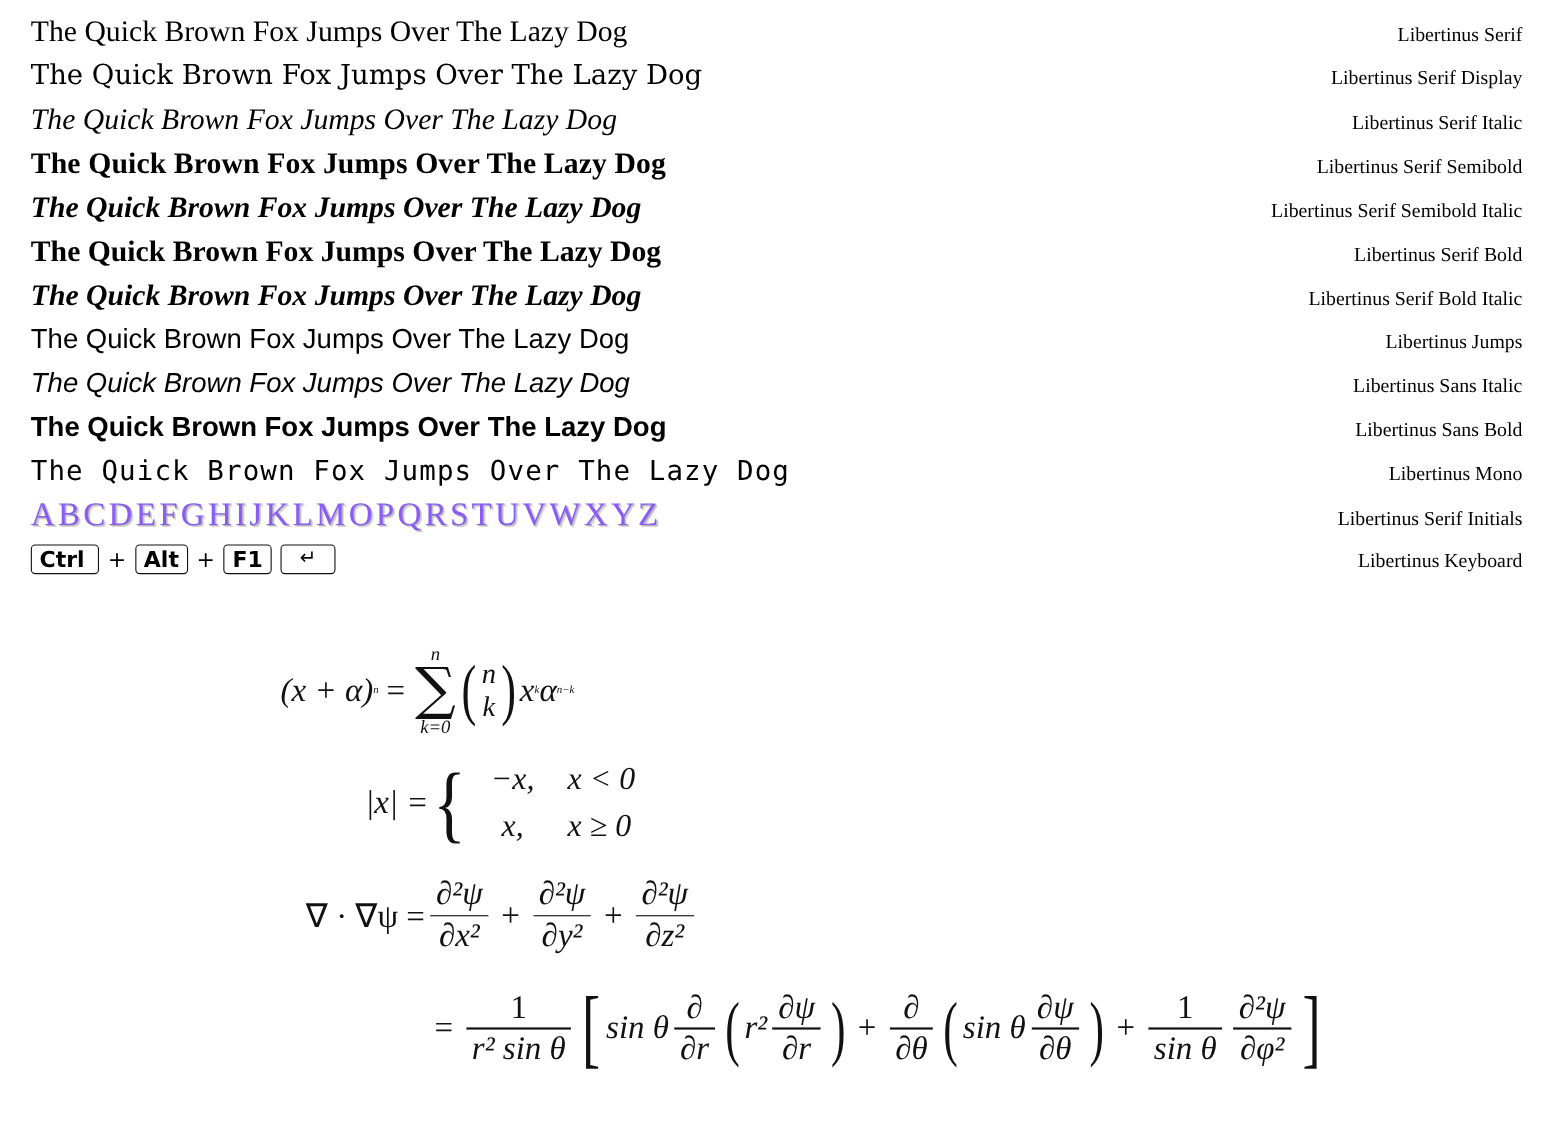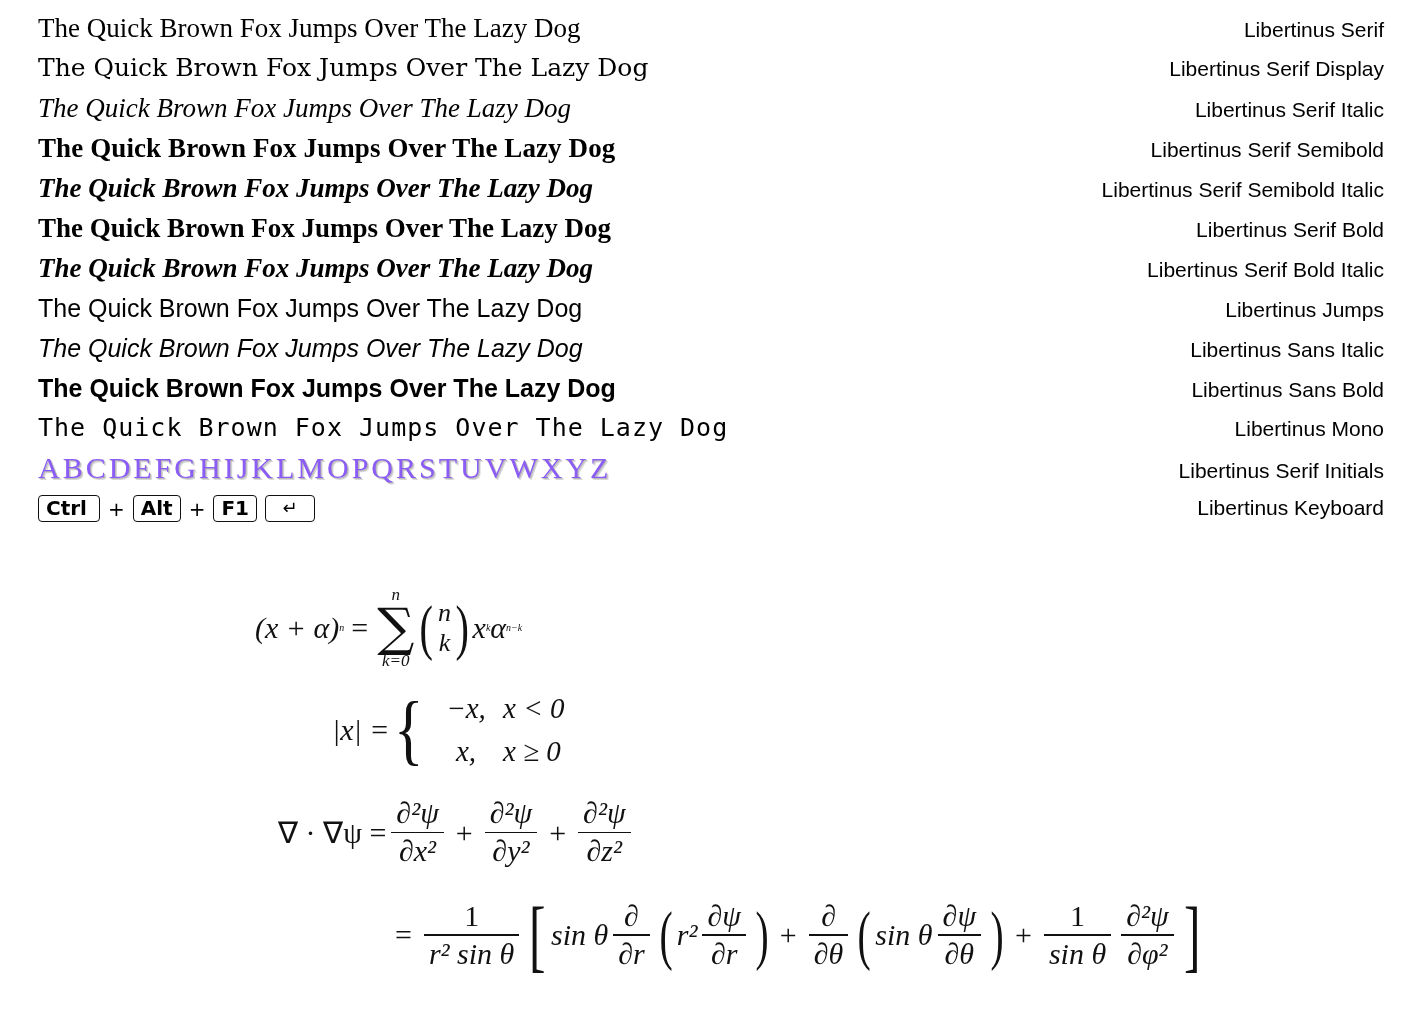--- a/index.html
+++ b/index.html
@@ -22,33 +22,32 @@
     left: 0;
     right: 0;
   }
 
   .specimen-row {
     display: flex;
     align-items: baseline;
     justify-content: space-between;
     padding: 0 24px 0 28px;
     height: 40px;
-    margin-left: 10px;
   }
 
   .sample {
     font-size: 27px;
     line-height: 40px;
     white-space: nowrap;
     font-family: "Liberation Serif", serif;
   }
 
   .label {
-    font-family: Liberation Sans, sans-serif;
-    font-size: 21px;
+    font-family: Liberation Serif, serif;
+    font-size: 18px;
     line-height: 40px;
     white-space: nowrap;
     text-align: center;
   }
 
   
   .s-serif        { font-family: "Liberation Serif", serif; }
   .s-display      { font-family: "DejaVu Serif", serif; font-size: 25px; }
   .s-italic       { font-family: "Liberation Serif", serif; font-style: italic; }
   .s-semibold     { font-family: "Liberation Serif", serif; font-weight: bold; letter-spacing: .1px; }
@@ -171,21 +170,21 @@
     margin-right: 2px;
   }
   .cases-rows {
     display: inline-flex;
     flex-direction: column;
     gap: 10px;
     font-size: 29px;
   }
   .cases-rows .crow { display: flex; align-items: baseline; }
   .cases-rows .cval { width: 74px; text-align: center; font-style: italic; }
-  .cases-rows .ccond { font-style: italic; }
+  .cases-rows .ccond { font-style: italic; margin-left: 13px; }
 
   
   .frac {
     display: inline-flex;
     flex-direction: column;
     align-items: center;
     vertical-align: middle;
     margin: 8px 5px;
     font-size: 28px;
   }

